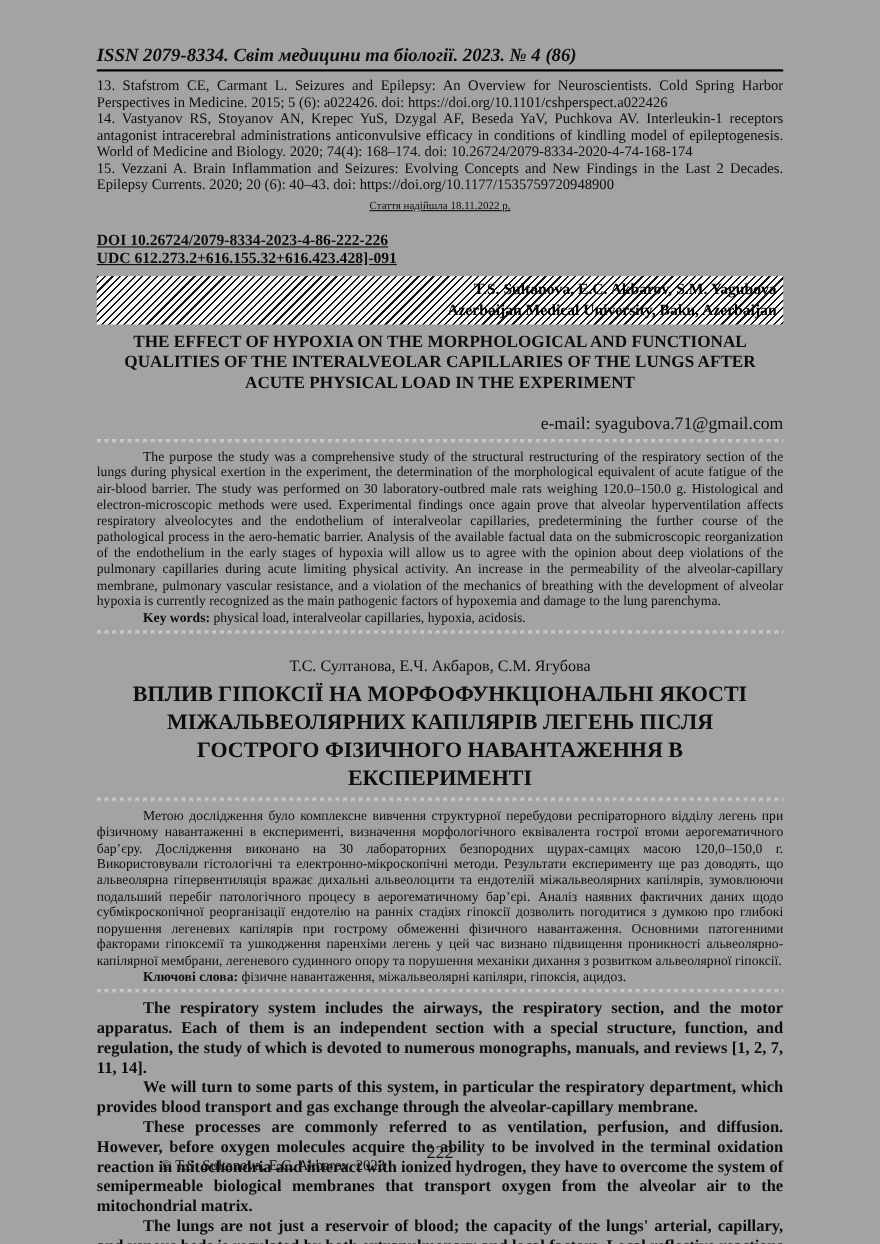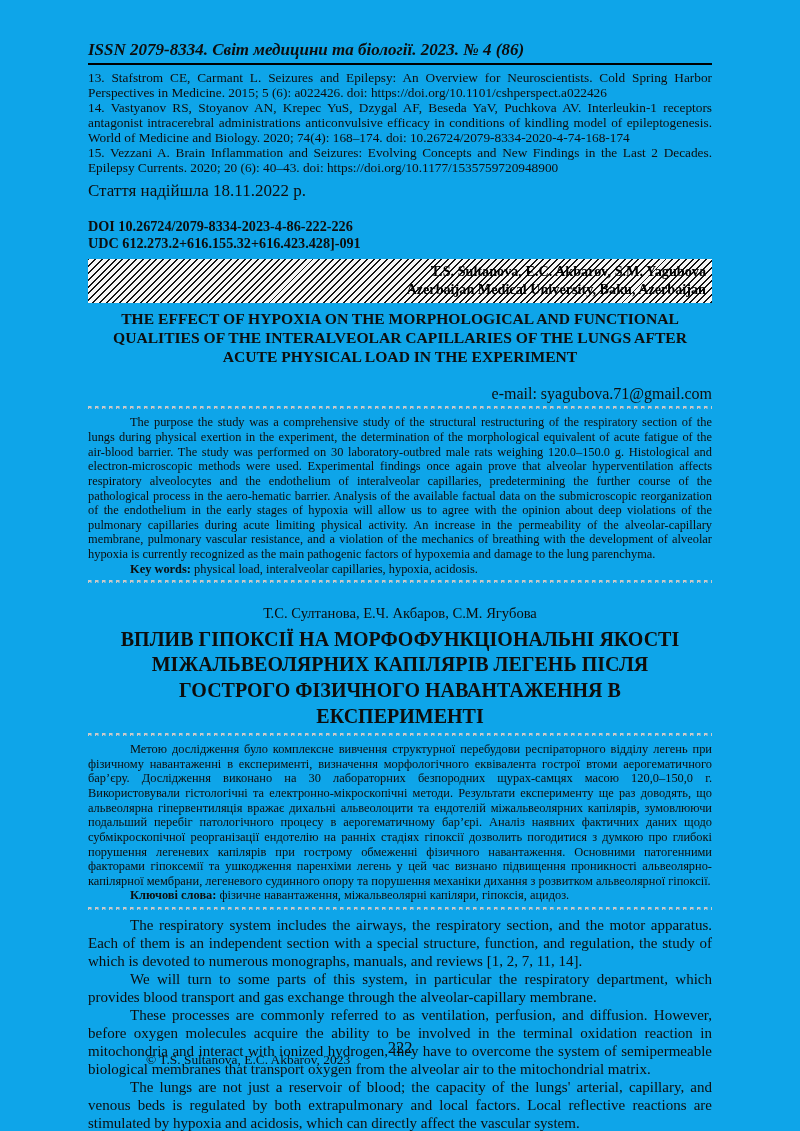--- a/index.html
+++ b/index.html
@@ -1,40 +1,40 @@
 <!DOCTYPE html>
 <html><head>
 <meta charset="utf-8">
 <style>
   html,body{margin:0;padding:0;background:#ffffff;}
   .page{
     position:relative;
     width:800px;height:1131px;
     box-sizing:border-box;
     padding:40px 88px 0 88px;
-    background:#0ea5e9;
+    background:#a3a3a3;
     color:#0d0d0d;
     font-family:"Liberation Serif","DejaVu Serif",serif;
     overflow:hidden;
   }
   .journal-header{
     font-weight:bold;font-style:italic;
     font-size:17px;line-height:1.2;
     border-bottom:2.5px solid #000;
     padding-bottom:3px;
   }
   .references{margin-top:5px;}
   .references p{
     margin:0;font-size:13.3px;line-height:1.13;
     text-align:justify;
   }
   .received{
-    margin-top:6px;text-align:left;font-size:17px;line-height:1.1;
+    margin-top:6px;text-align:center;font-size:10px;line-height:1.1;text-decoration:underline;
   }
-  .ids{margin-top:18px;font-weight:bold;font-size:14.2px;line-height:1.15;}
+  .ids{margin-top:18px;font-weight:bold;font-size:14.2px;line-height:1.15;text-decoration:underline;}
   .ids div{margin:0;}
   .hatch-band{
     margin-top:8px;
     padding:3px 6px 4px 6px;
     text-align:right;font-weight:bold;
     font-size:14.2px;line-height:1.3;
     color:#000;
     background:repeating-linear-gradient(135deg,#141414 0px,#141414 1.4px,#f7f7f7 1.4px,#f7f7f7 4.8px);
   }
   .title-en{
@@ -59,21 +59,21 @@
     margin-top:20px;text-align:center;font-weight:normal;
     font-size:14.6px;line-height:1.2;
   }
   .title-uk{
     margin-top:4px;text-align:center;font-weight:bold;
     font-size:20px;line-height:1.28;padding:0 14px;
   }
   .body-text{margin-top:4px;}
   .body-text p{
     margin:0;font-size:15px;line-height:1.2;
-    text-align:justify;text-indent:42px;
+    text-align:justify;text-indent:42px;font-weight:bold;
   }
   .copyright{
     position:absolute;left:130px;top:1052px;
     font-size:13.4px;
     margin-left:16px;
   }
   .page-number{
     position:absolute;left:0;right:0;top:1038px;
     text-align:center;font-size:16.5px;
   }

